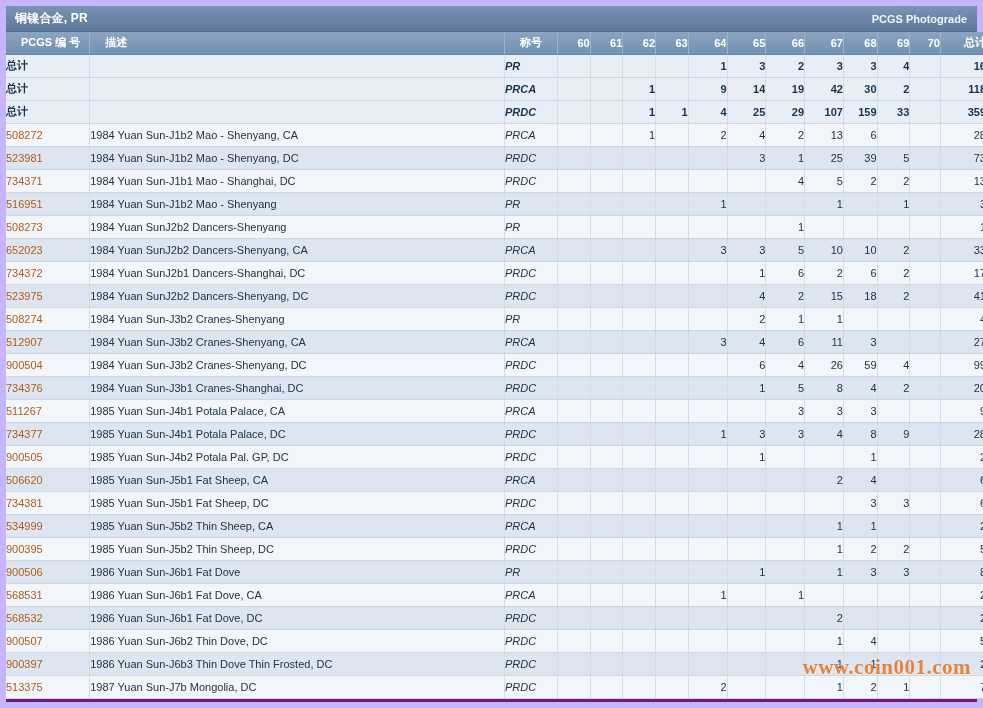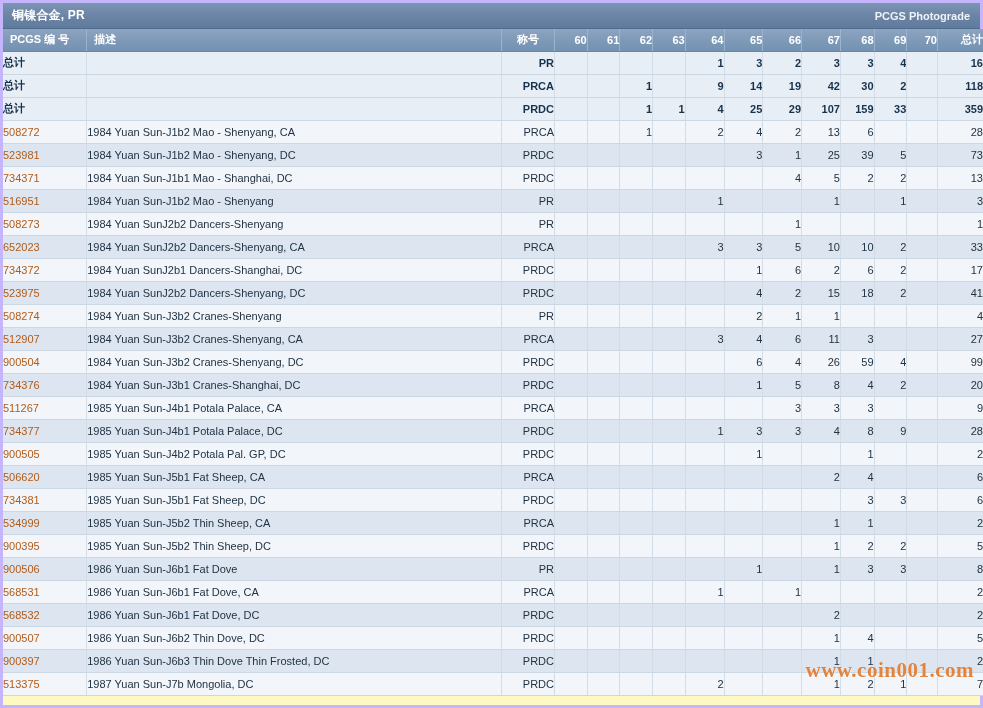--- a/index.html
+++ b/index.html
@@ -14,22 +14,22 @@
     font-size: 11px;
     color: #1a1a1a;
     overflow: hidden;
     position: relative;
   }
   #page {
     width: 983px;
     height: 708px;
     position: relative;
     box-sizing: border-box;
-    border: 3px solid #c4b5fd;
-    background: #fef9c3;
+    border: 6px solid #c4b5fd;
+    background: #701a75;
   }
   
   .titlebar {
     height: 26px;
     background: linear-gradient(to bottom, #7b94b3 0%, #6c85a6 50%, #5f7a9c 100%);
     color: #ffffff;
     display: flex;
     align-items: center;
     justify-content: space-between;
     padding: 0 10px 0 9px;
@@ -64,21 +64,21 @@
     font-weight: bold;
     border-right: 1px solid #9db3cb;
     border-bottom: 1px solid #6b86a6;
     text-align: right;
     padding-right: 5px;
     box-sizing: border-box;
     white-space: nowrap;
   }
   thead th.left {
     text-align: left;
-    padding-left: 7px;
+    padding-left: 15px;
     padding-right: 2px;
   }
   thead th.center {
     text-align: center;
     padding-right: 0;
     margin-top: 48px;
   }
   tbody tr td {
     height: 23px;
     font-size: 11px;
@@ -107,23 +107,24 @@
   }
   tbody tr.total td.id {
     color: #16324d;
   }
   td.desc {
     text-align: left;
     padding-left: 6px;
     color: #223344;
   }
   td.grade {
-    text-align: right;
+    text-align: left;
     padding-right: 0;
     color: #223344;
+    font-style: italic;
   }
   tbody tr.total td.grade {
     font-weight: bold;
   }
   td.num { color: #223344; }
   td.tot { color: #223344; }
   
   .watermark {
     position: absolute;
     right: 6px;

